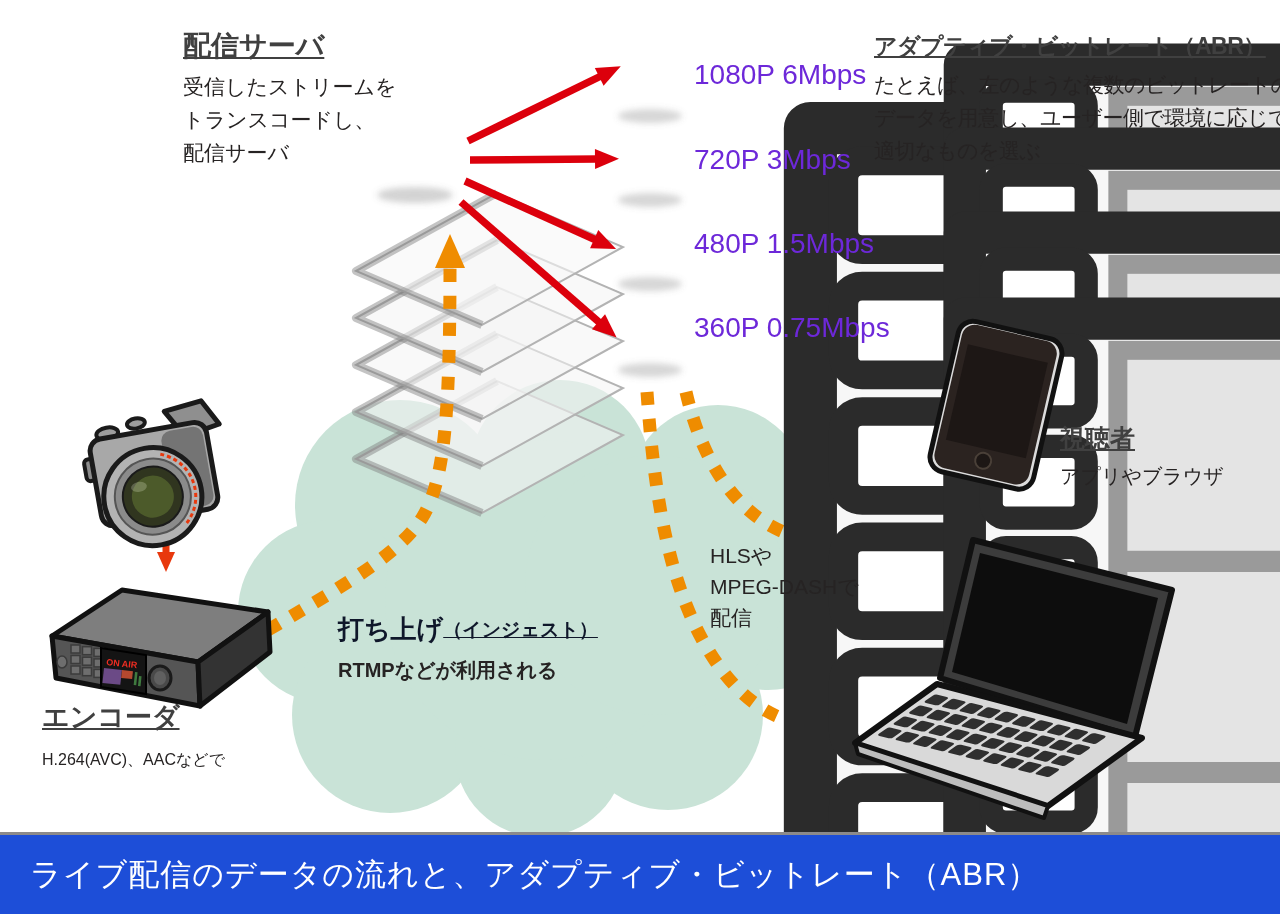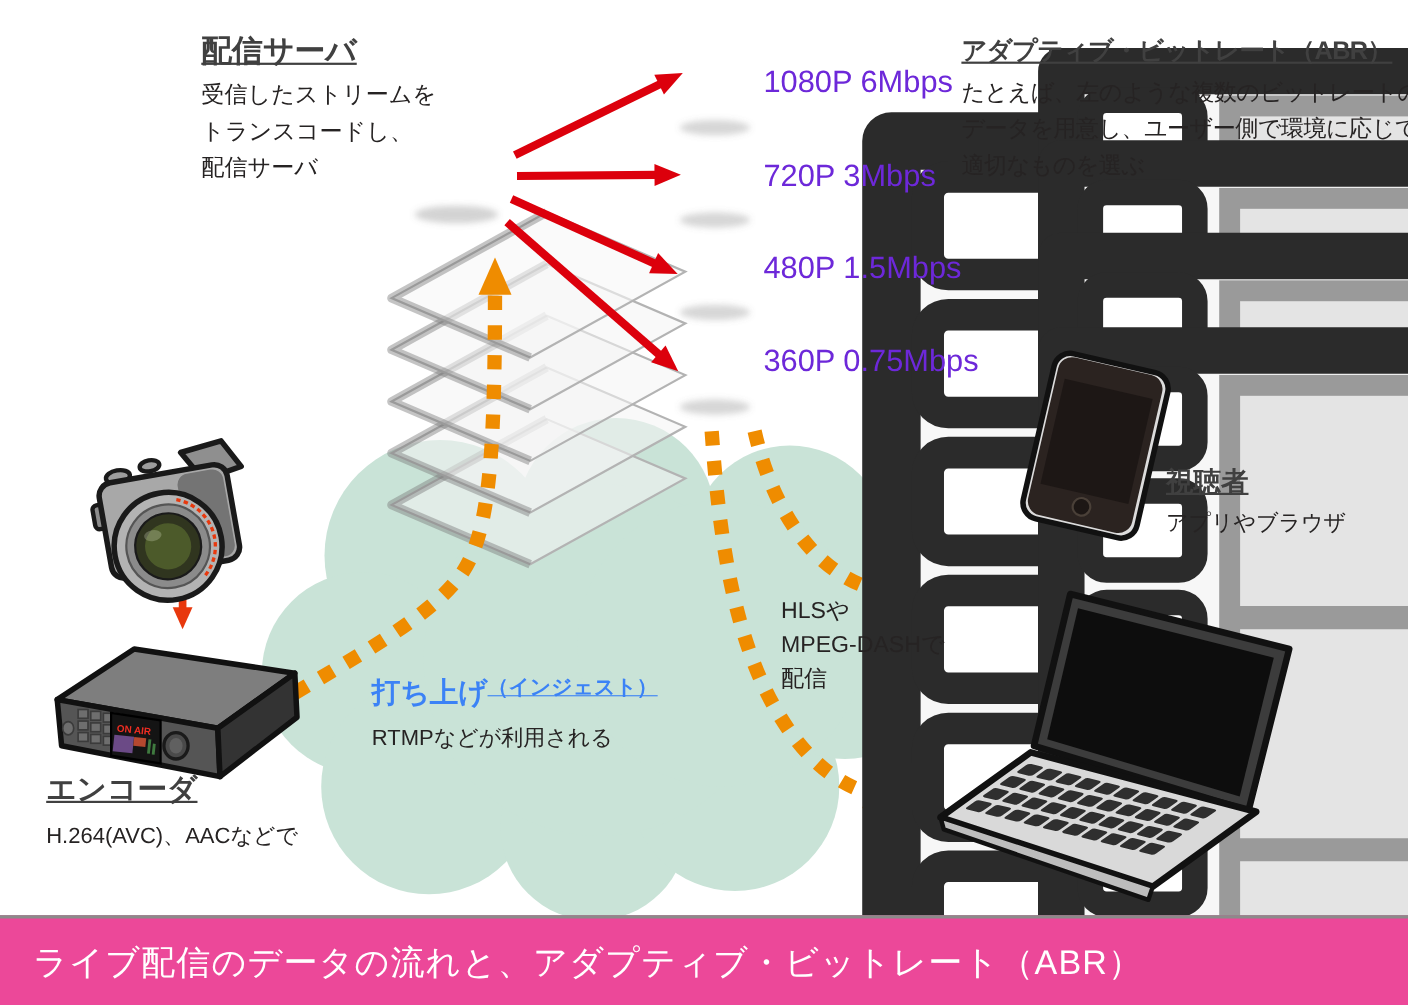--- a/index.html
+++ b/index.html
@@ -10,33 +10,33 @@
   .tb-title{font-weight:bold;color:#404040;line-height:1.15;text-decoration:underline;}
   .tb-line{white-space:nowrap;}
   .server-block{left:183px;top:30px;}
   .server-block .tb-title{font-size:28px;margin-bottom:8px;}
   .server-block .tb-line{font-size:21px;line-height:33px;}
   .abr-block{left:874px;top:33px;}
   .abr-block .tb-title{font-size:23px;margin-bottom:9px;letter-spacing:-0.5px;}
   .abr-block .tb-line{font-size:21px;line-height:33px;letter-spacing:-0.5px;}
   .rlabel{position:absolute;left:694px;font-size:28px;color:#6d28d9;white-space:nowrap;}
   .ingest-block{left:338px;top:612px;}
-  .ingest-title{display:flex;align-items:flex-start;font-weight:bold;color:#3b82f6;}
+  .ingest-title{display:flex;align-items:center;font-weight:bold;color:#0f172a;}
   .ingest-title .big{font-size:26px;}
   .ingest-title .small{font-size:19px;text-decoration:underline;}
-  .ingest-block .tb-line{font-size:20px;margin-top:10px;}
+  .ingest-block .tb-line{font-size:20px;margin-top:10px;font-weight:bold;}
   .hls-block{left:710px;top:540px;}
   .hls-block .tb-line{font-size:21px;line-height:31px;}
   .viewer-block{left:1060px;top:424px;}
   .viewer-block .tb-title{font-size:25px;margin-bottom:8px;}
   .viewer-block .tb-line{font-size:20px;line-height:31px;}
   .encoder-block{left:42px;top:702px;}
   .encoder-block .tb-title{font-size:27px;margin-bottom:12px;}
-  .encoder-block .tb-line{font-size:20px;line-height:30px;}
-  .footer{position:absolute;left:0;top:832px;width:1280px;height:82px;background:#ec4899;
+  .encoder-block .tb-line{font-size:16px;line-height:30px;}
+  .footer{position:absolute;left:0;top:832px;width:1280px;height:82px;background:#1d4ed8;
           border-top:3px solid #8c8a8a;box-sizing:border-box;display:flex;align-items:center;
           padding-left:30px;color:#ffffff;font-size:31px;letter-spacing:1px;white-space:nowrap;}
 </style>
 </head>
 <body>
 
 <div class="canvas">
 
   <svg class="art" width="1280" height="914" viewBox="0 0 1280 914">
     <defs>

